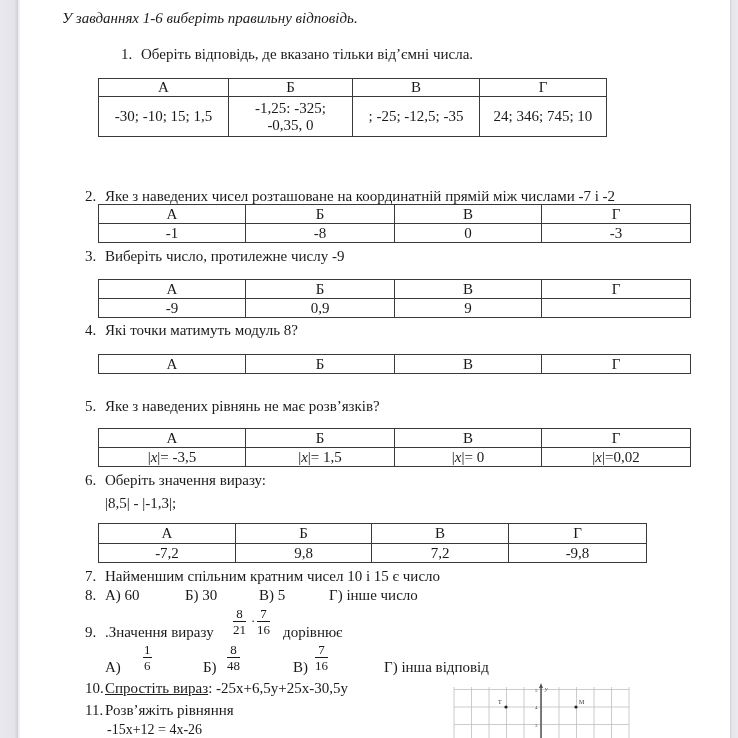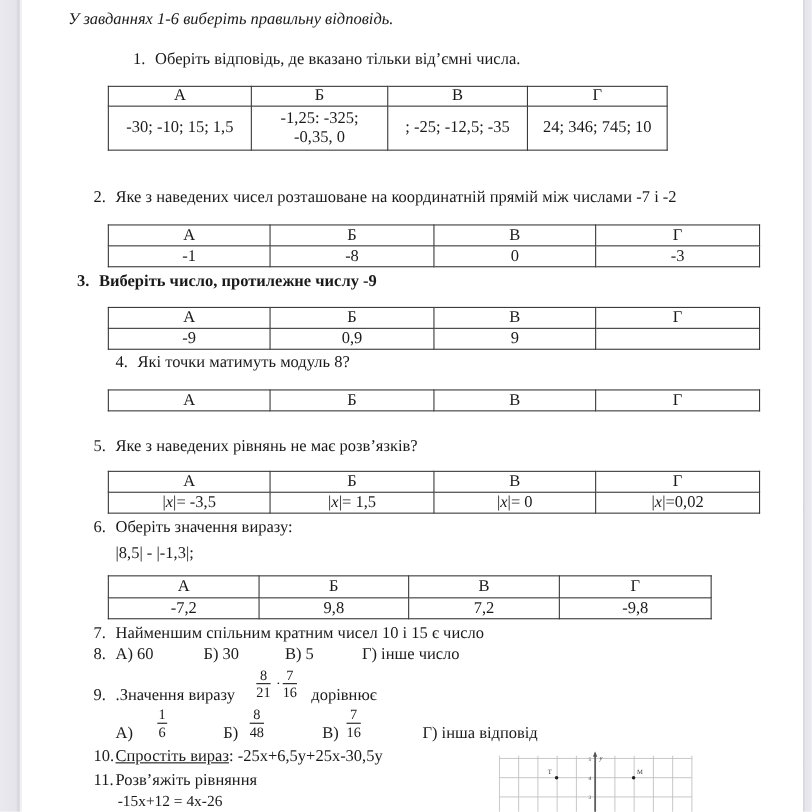--- a/index.html
+++ b/index.html
@@ -69,21 +69,21 @@
   </tr>
   <tr style="height:40px;">
     <td>-30; -10; 15; 1,5</td>
     <td><span>-1,25: -325;</span><br><span>-0,35, 0</span></td>
     <td>; -25; -12,5;  -35</td>
     <td>24; 346; 745; 10</td>
   </tr>
 </tbody>
   </table>
 
-<div class="t" style="left:85px; top:172px;">
+<div class="t" style="left:85px; top:188px;">
   <span class="qnum">2.</span><span>Яке з наведених чисел розташоване на координатній прямій між числами -7 і -2</span>
 </div>
 <table class="ans" style="left:98px; top:204px; width:592px;">
   <colgroup>
       <col style="width:147px">
       <col style="width:149px">
       <col style="width:147px">
       <col style="width:149px">
     </colgroup>
   <tbody>
@@ -95,21 +95,21 @@
   </tr>
   <tr style="height:19px;">
     <td>-1</td>
     <td>-8</td>
     <td>0</td>
     <td>-3</td>
   </tr>
 </tbody>
   </table>
 
-<div class="t" style="left:70px; top:248px;font-weight:bold;">
+<div class="t" style="left:85px; top:248px;">
   <span class="qnum">3.</span><span>Виберіть число, протилежне числу -9</span>
 </div>
 <table class="ans" style="left:98px; top:279px; width:592px;">
   <colgroup>
       <col style="width:147px">
       <col style="width:149px">
       <col style="width:147px">
       <col style="width:149px">
     </colgroup>
   <tbody>
@@ -121,21 +121,21 @@
   </tr>
   <tr style="height:19px;">
     <td>-9</td>
     <td>0,9</td>
     <td>9</td>
     <td></td>
   </tr>
 </tbody>
   </table>
 
-<div class="t" style="left:85px; top:322px;margin-left:20px;">
+<div class="t" style="left:85px; top:322px;">
   <span class="qnum">4.</span><span>Які точки матимуть модуль 8?</span>
 </div>
 <table class="ans" style="left:98px; top:354px; width:592px;">
   <colgroup>
       <col style="width:147px">
       <col style="width:149px">
       <col style="width:147px">
       <col style="width:149px">
     </colgroup>
   <tbody>

